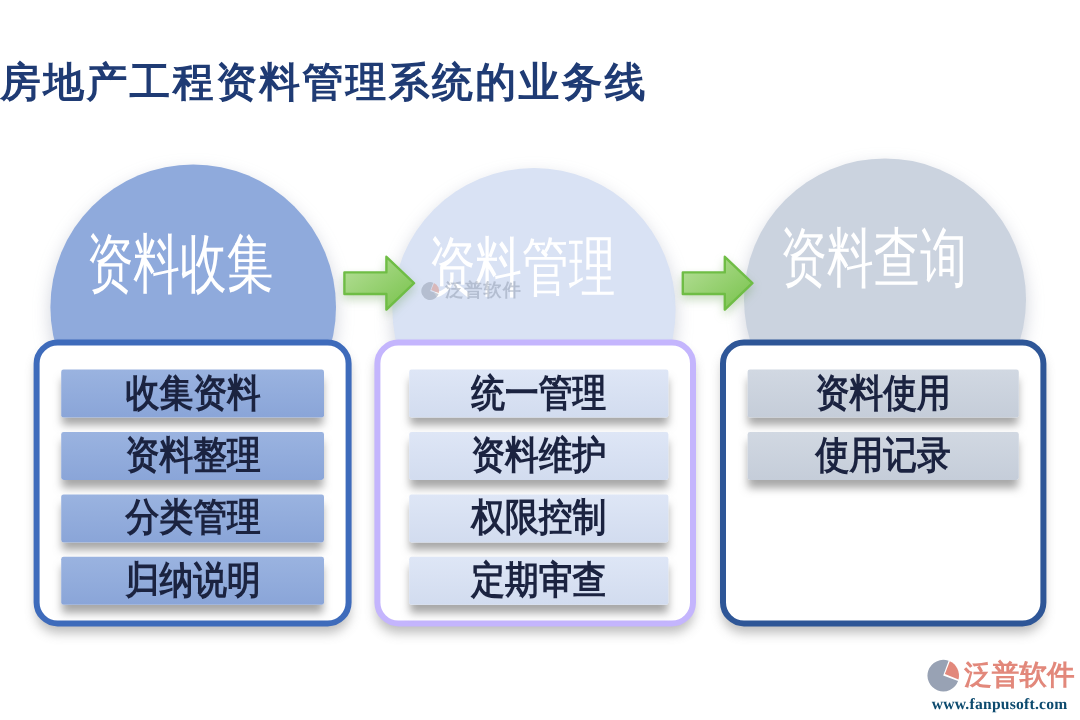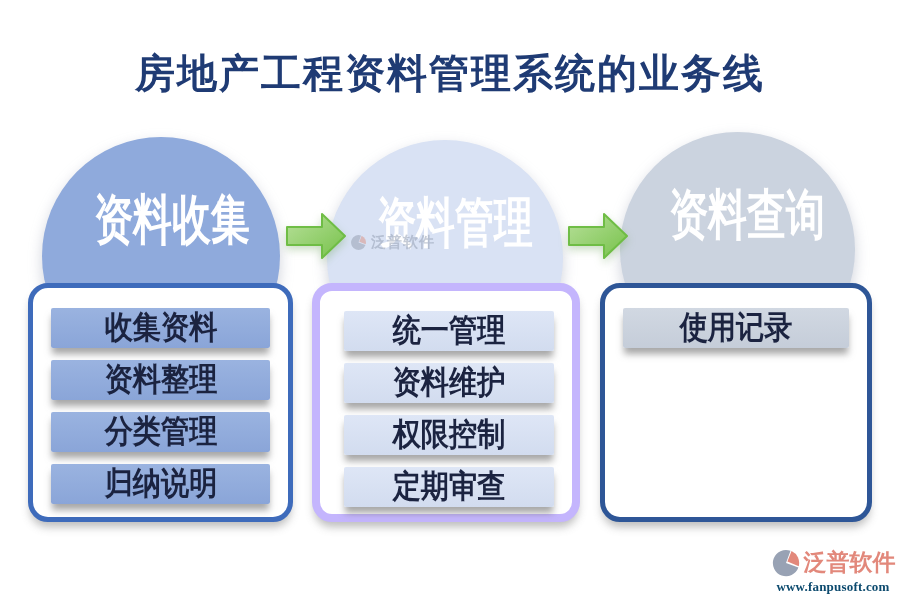--- a/index.html
+++ b/index.html
@@ -4,46 +4,46 @@
 <style>
   * { margin:0; padding:0; box-sizing:border-box; }
   html,body { background:#ffffff; }
   .canvas {
     position:relative; width:900px; height:600px; background:#ffffff;
     overflow:hidden; font-family:"Liberation Serif","DejaVu Serif",serif;
   }
   
   .title {
     position:absolute; top:46px; left:0; width:100%;
-    text-align:center; font-size:40px; font-weight:700;
+    font-size:34px; font-weight:700;
     color:#1F3B74; letter-spacing:2px; white-space:nowrap;
   }
   
   .circle {
     position:absolute; border-radius:50%;
     filter:drop-shadow(0 6px 7px rgba(120,130,155,.35));
   }
   .circle-1 { left:42px;  top:137px; width:238px; height:238px; background:#8FAADC; }
   .circle-2 { left:327px; top:140px; width:236px; height:236px; background:#D9E2F4; }
   .circle-3 { left:620px; top:132px; width:235px; height:235px; background:#CBD3DF; }
   .circle-label {
     position:absolute; top:56px; left:0; width:100%;
-    text-align:right; color:#ffffff; font-size:54px; font-weight:700;
+    text-align:left; color:#ffffff; font-size:54px; font-weight:400;
     line-height:1; white-space:nowrap;
   }
   .circle-label span { display:inline-block; transform:scaleX(.72); transform-origin:center; }
   
   .panel {
     position:absolute; top:283px; height:239px; background:#ffffff;
     border-radius:20px; display:flex; flex-direction:column;
     padding:20px 18px 0 18px; gap:12px;
     box-shadow:0 7px 9px -2px rgba(110,110,110,.45);
   }
   .panel-1 { left:28px;  width:265px; border:5px solid #3E6BBB; }
-  .panel-2 { left:312px; width:268px; border:8px solid #c4b5fd;padding-left:24px; }
+  .panel-2 { left:312px; width:268px; border:5px solid #c4b5fd;padding-left:24px; }
   .panel-3 { left:600px; width:272px; border:5px solid #2E5697; }
   
   .pill {
     height:40px; border-radius:2px; flex:0 0 40px;
     display:flex; align-items:center; justify-content:center;
     box-shadow:0 7px 7px -1px rgba(95,95,95,.55);
     font-size:32px; font-weight:700; color:#1B2340; white-space:nowrap;
   }
   .pill span { display:inline-block; transform:scaleX(.88); transform-origin:center; }
   .pill-c1 { background:linear-gradient(180deg,#9AB3E0 0%,#8AA5D8 100%); }
@@ -150,20 +150,23 @@
     <div class="pill pill-c2">
         <span>权限控制</span>
       </div>
     <div class="pill pill-c2">
         <span>定期审查</span>
       </div>
   </div>
 
   <div class="panel panel-3">
     <div class="pill pill-c3">
+        <span>资料使用</span>
+      </div>
+    <div class="pill pill-c3">
         <span>使用记录</span>
       </div>
   </div>
 
   <div class="footer">
     <div class="footer-row">
       <svg viewBox="0 0 32 32">
         <path d="M20.8 2.9 A14 14 0 1 0 29.2 20.8 L16 16 Z" fill="#98A2B4"></path>
         <path d="M21.9 3.3 A14 14 0 0 1 29.6 19.4 L17.5 14.5 Z" fill="#E2887B"></path>
       </svg>

